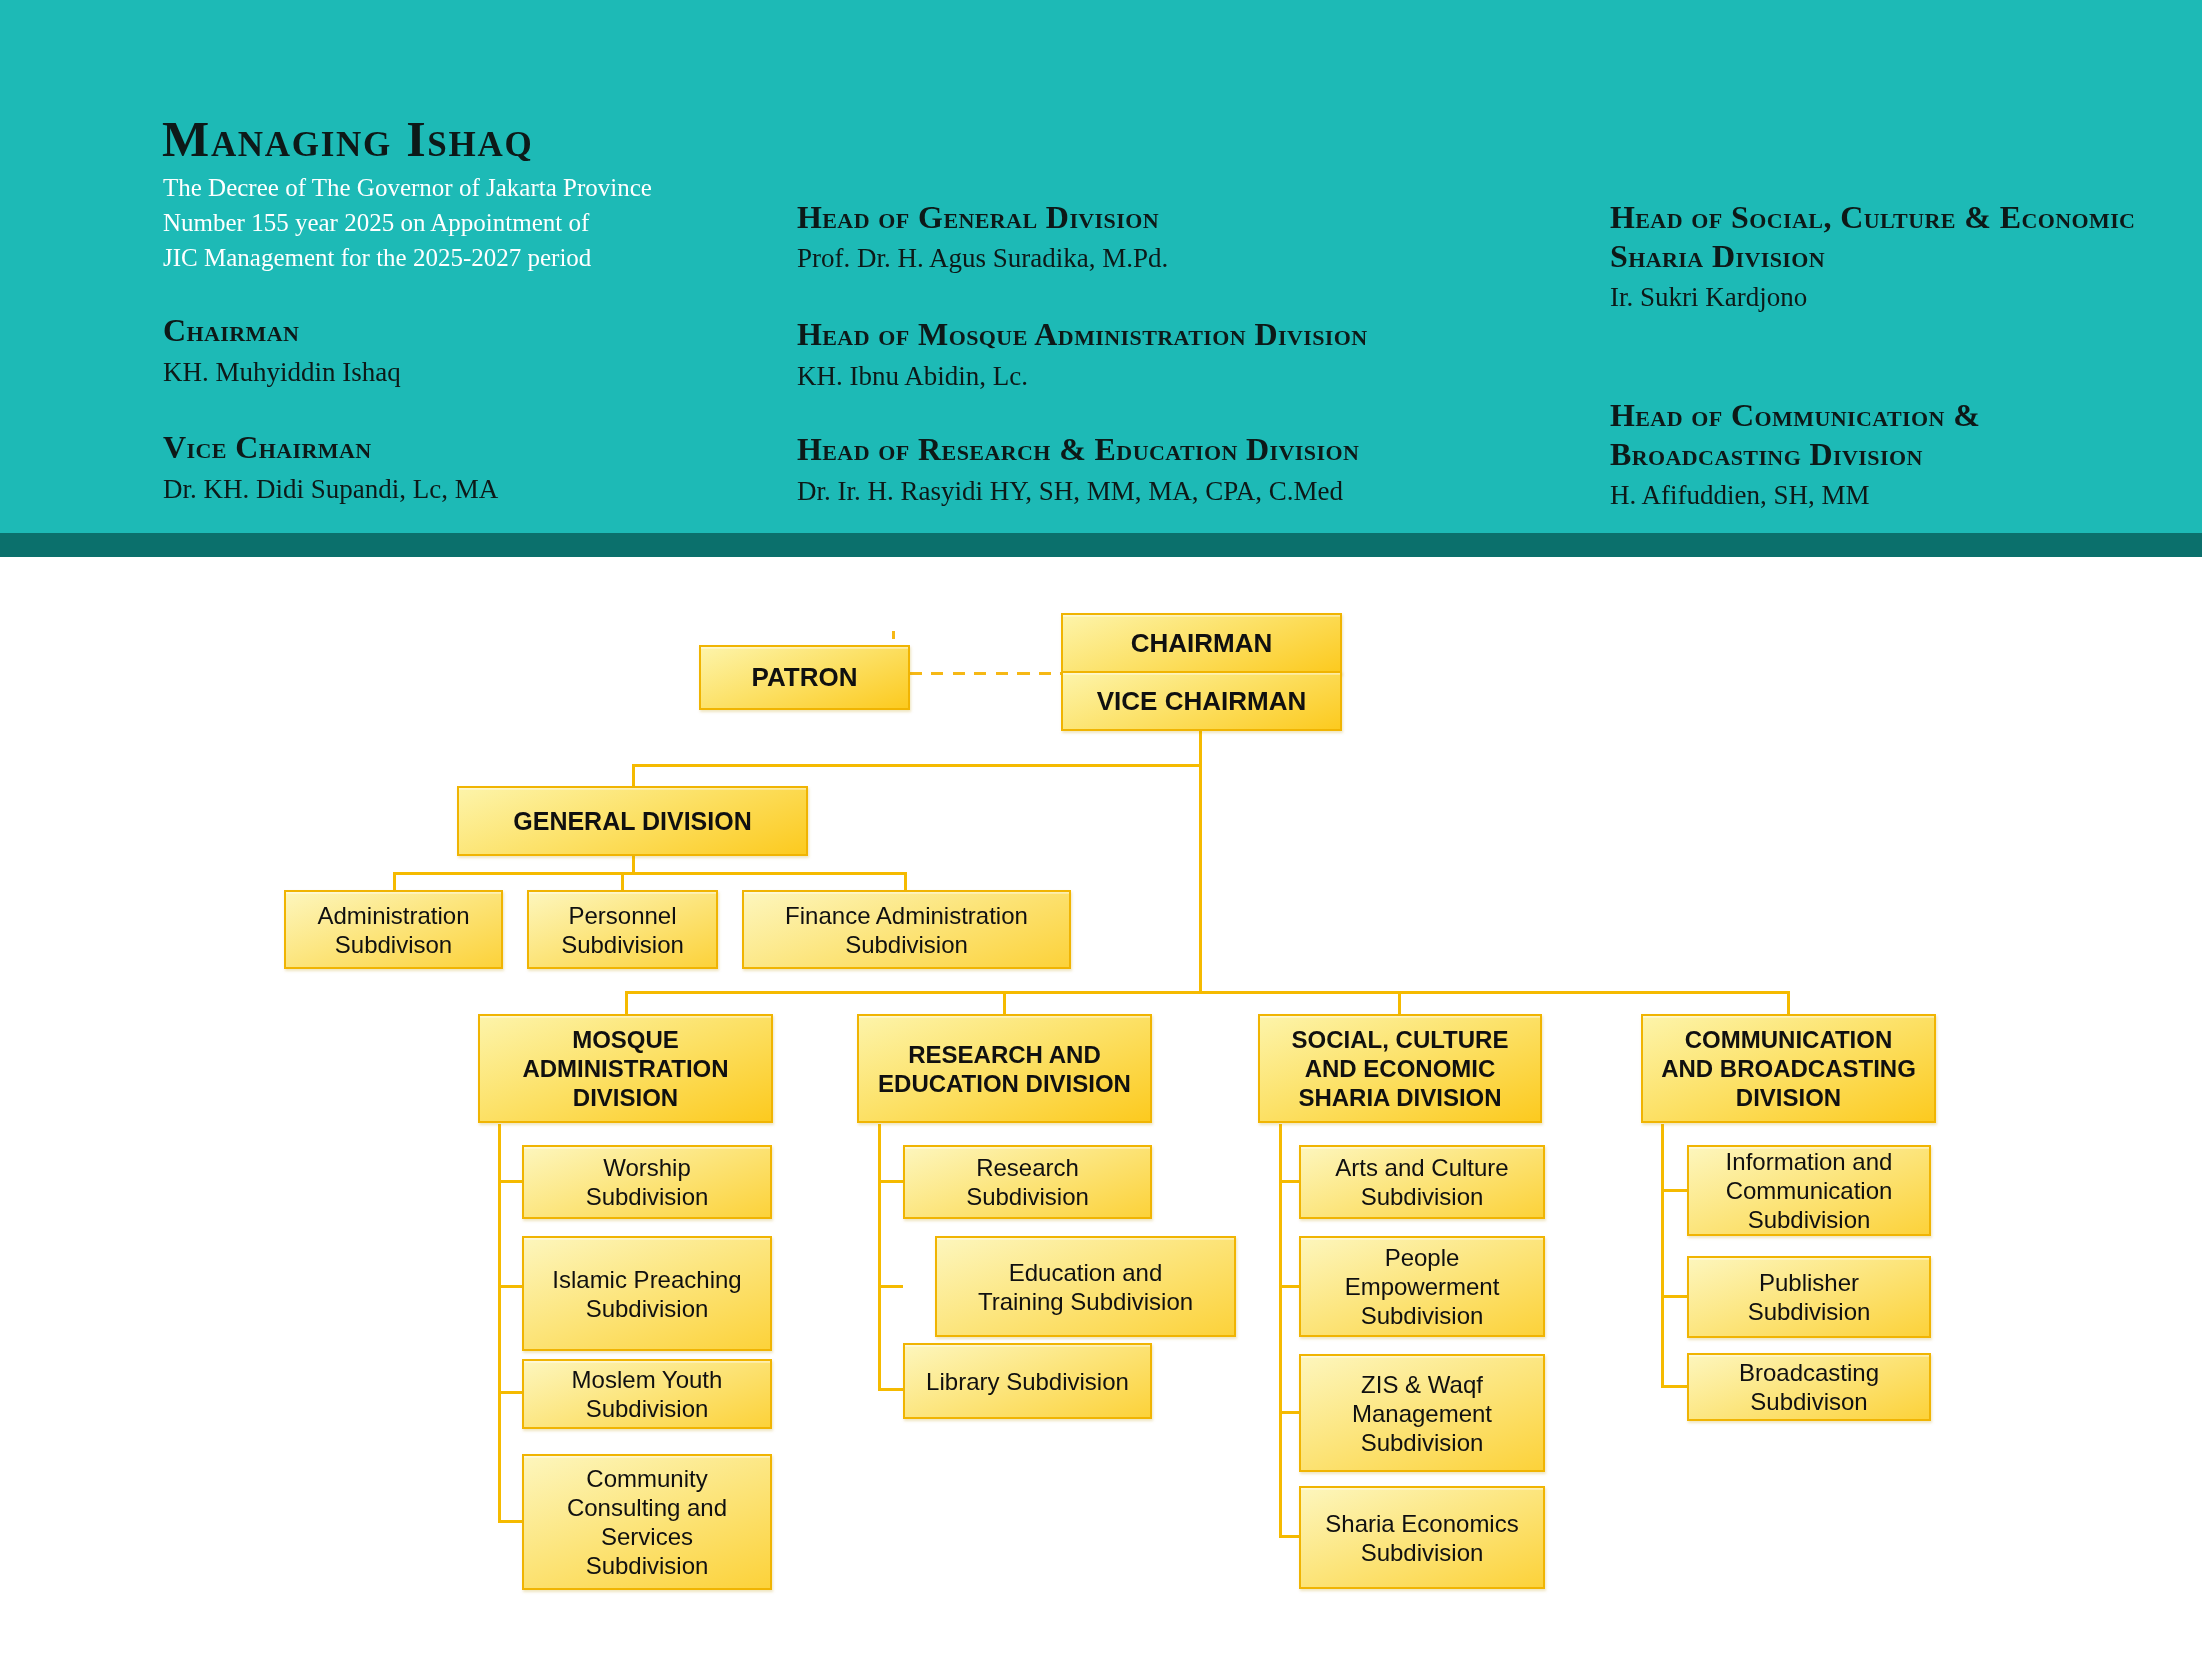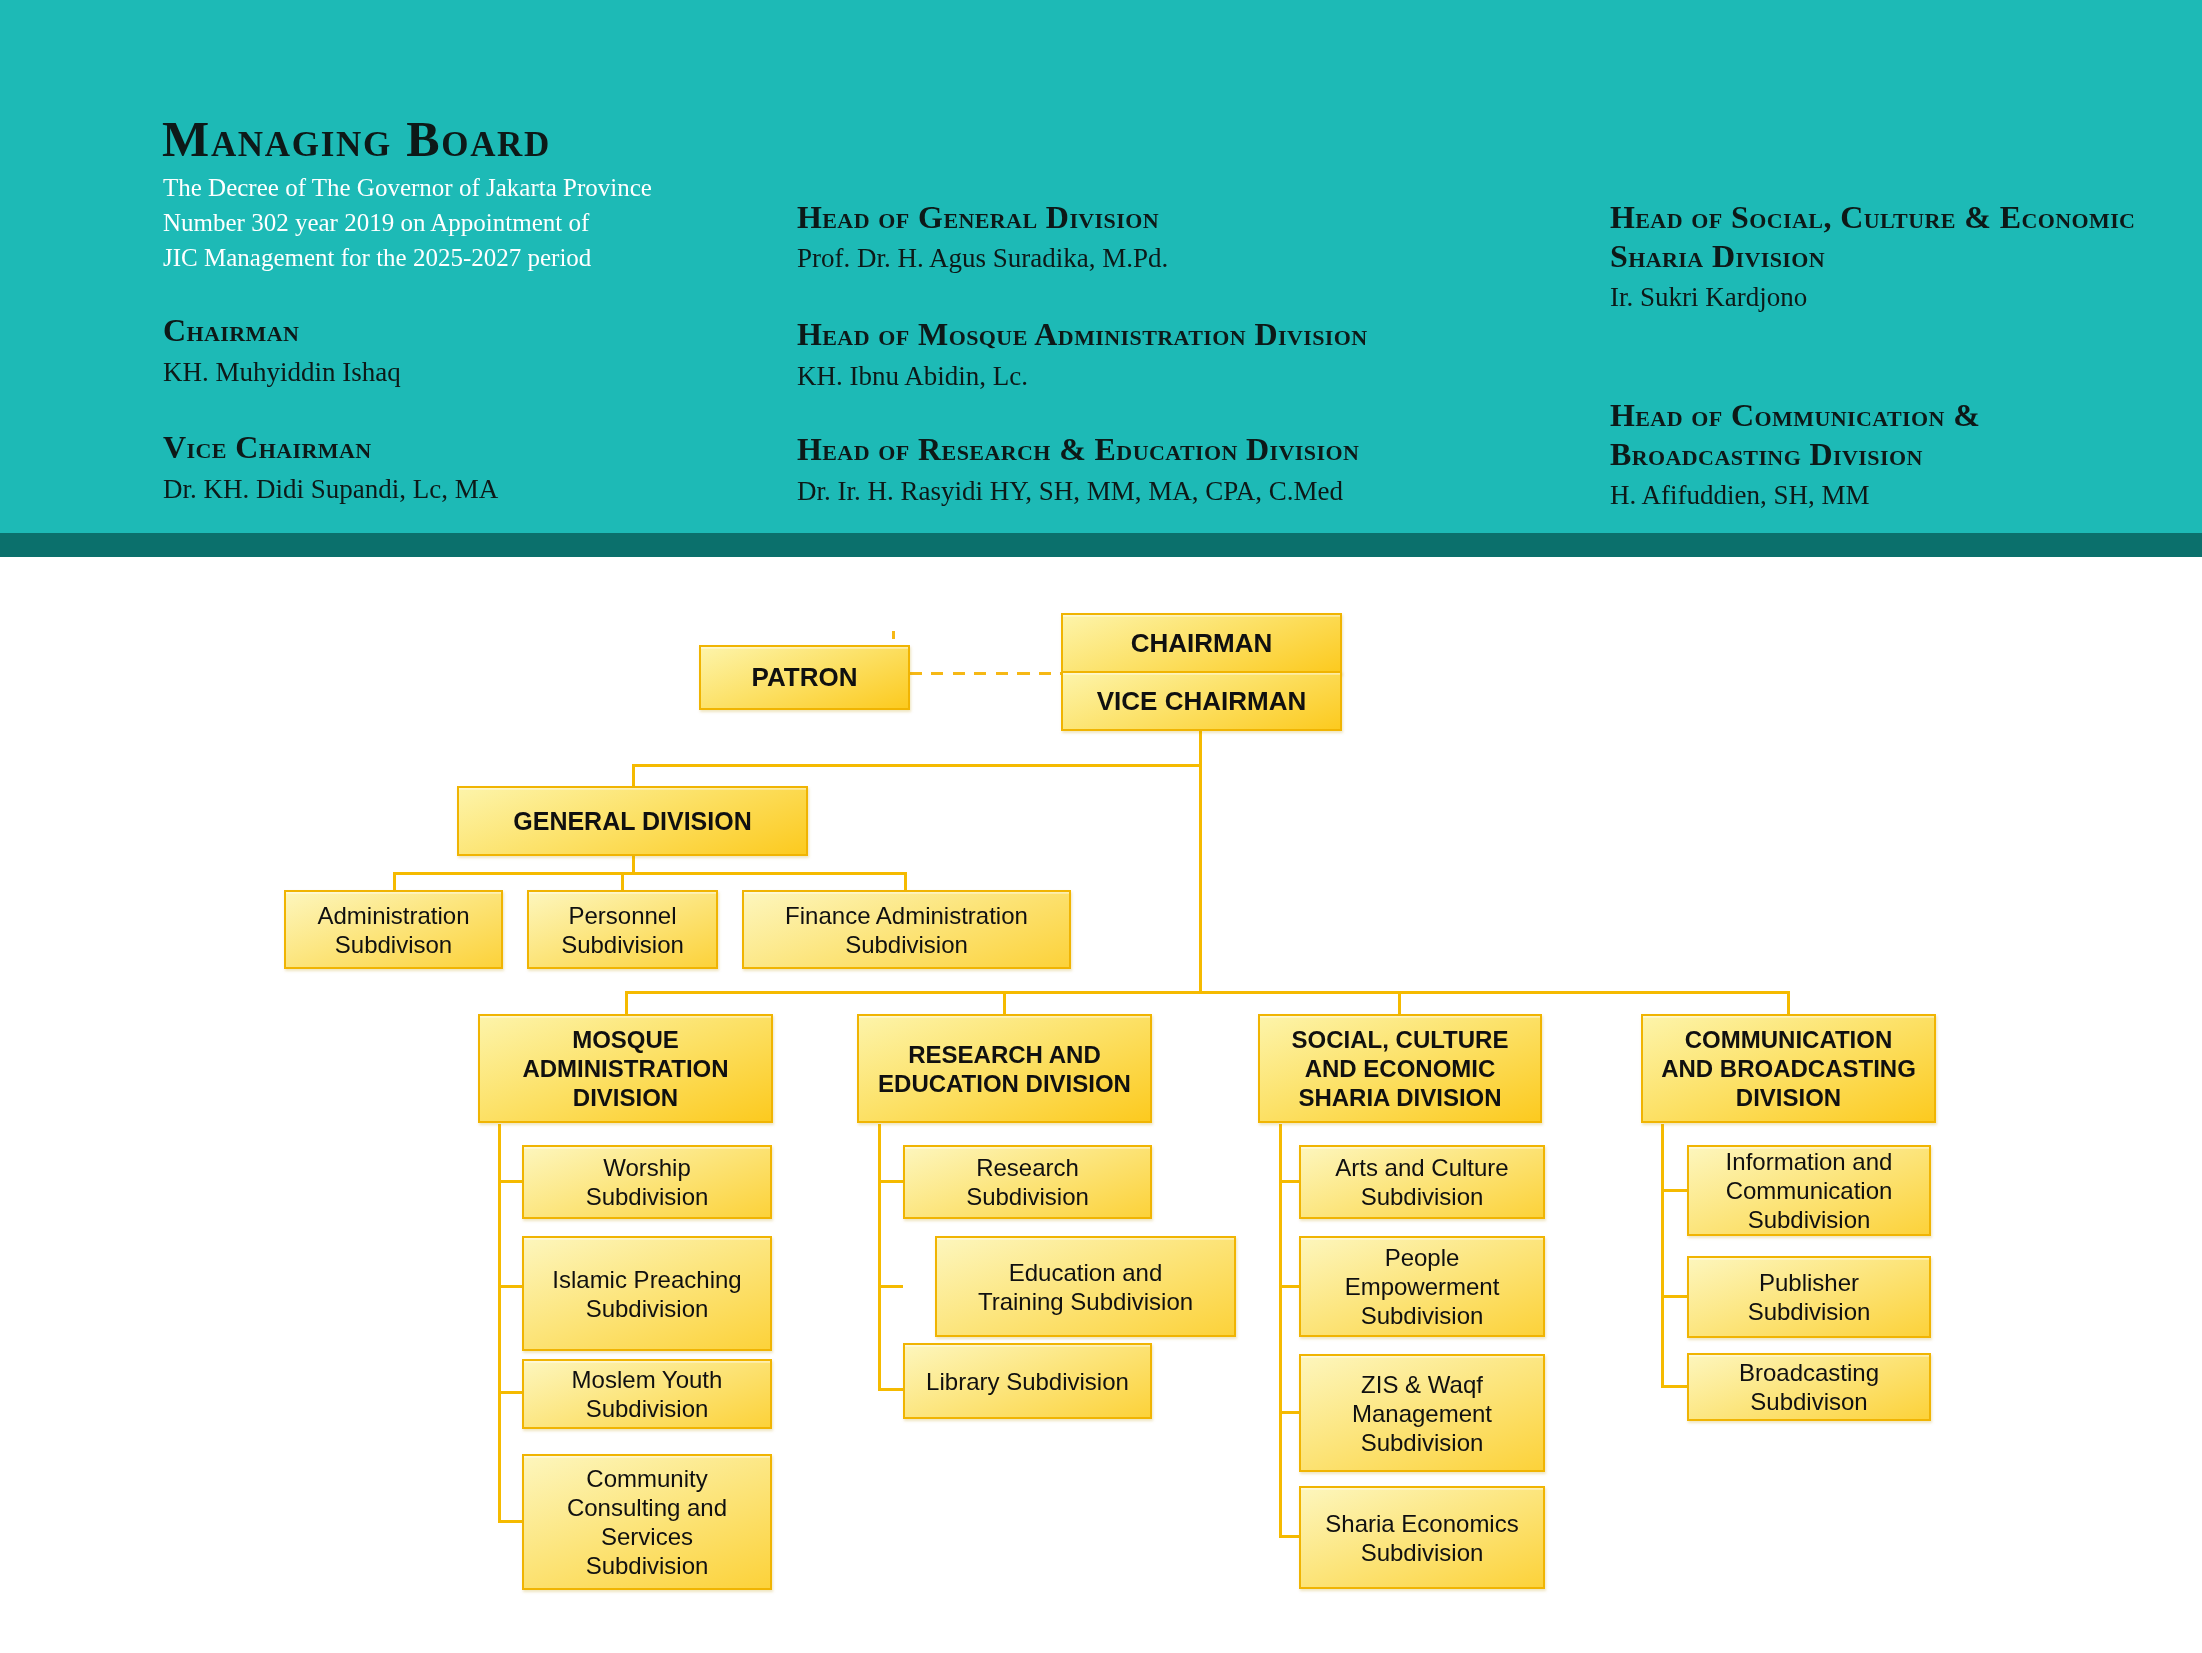--- a/index.html
+++ b/index.html
@@ -33,25 +33,25 @@
          background:repeating-linear-gradient(180deg,#f6b815 0 7.7px,transparent 7.7px 13.8px);}
 </style>
 </head>
 <body>
 
 <div id="canvas">
 
   <div class="band"></div>
   <div class="band-strip"></div>
 
-  <div class="title hdr-serif">Managing Board</div>
+  <div class="title hdr-serif">Managing Ishaq</div>
 
   <div class="decree hdr-serif">
     <div>The Decree of The Governor of Jakarta Province</div>
-    <div>Number 302 year 2019 on Appointment of</div>
+    <div>Number 155 year 2025 on Appointment of</div>
     <div>JIC Management for the 2025-2027 period</div>
   </div>
 
   <div class="role hdr-serif" style="left:163px;top:311px;">Chairman</div>
   <div class="pname hdr-serif" style="left:163px;top:357px;">KH. Muhyiddin Ishaq</div>
   <div class="role hdr-serif" style="left:163px;top:428px;">Vice Chairman</div>
   <div class="pname hdr-serif" style="left:163px;top:474px;">Dr. KH. Didi Supandi, Lc, MA</div>
 
   <div class="role hdr-serif" style="left:797px;top:198px;width:774px;">Head of General Division</div>
   <div class="pname hdr-serif" style="left:797px;top:243px;">Prof. Dr. H. Agus Suradika, M.Pd.</div>

